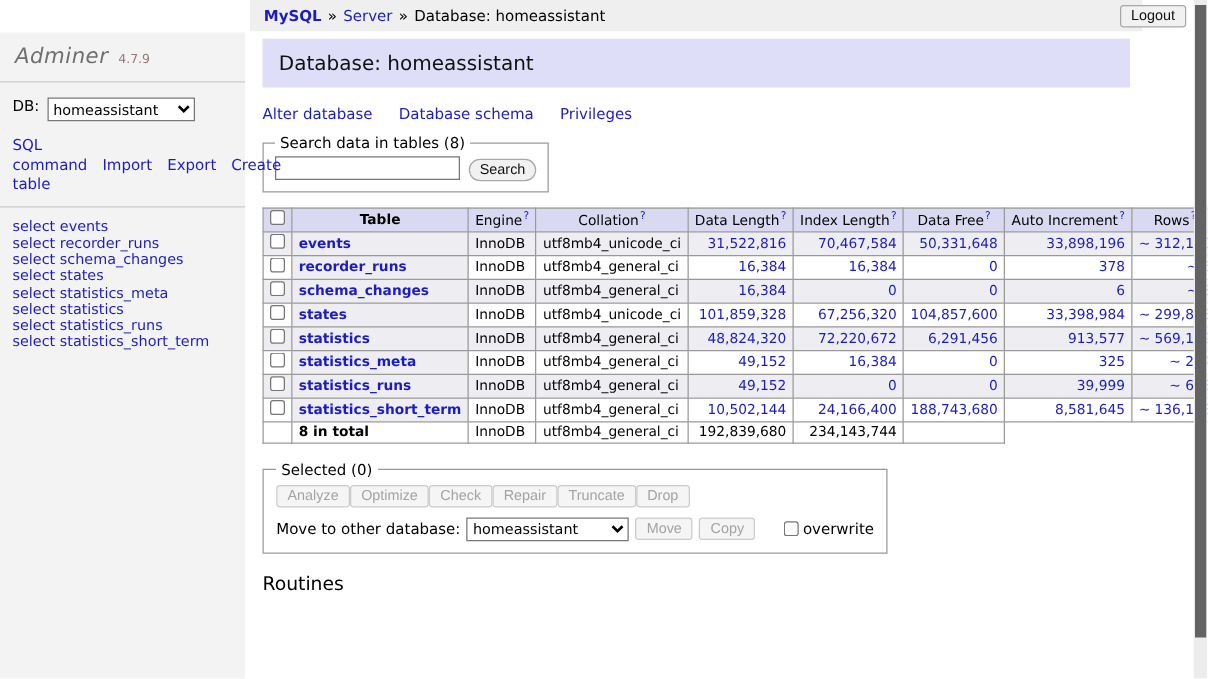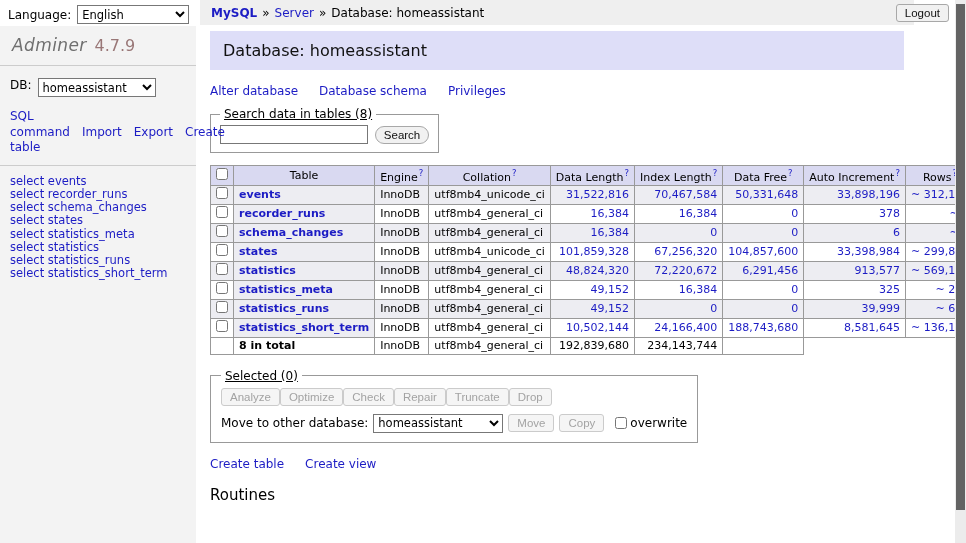--- a/index.html
+++ b/index.html
@@ -19,76 +19,70 @@
 
   button { font-family:Liberation Sans, sans-serif; font-size:11.5px; background:#f1f1f1; border:1px solid #a8a8a8;
            border-radius:3px; padding:2px 8px; color:#111; }
   button:disabled { color:#a3a3a3; background:#f5f5f5; border-color:#cbcbcb; }
 
   
   .sidebar { position:absolute; top:26px; left:0; width:196px; bottom:0; background:#f3f3f3; }
   .logo-block { padding:9px 12px 10px; border-bottom:1px solid #ccc; }
   .logo { display:inline-block; }
   .logo .app { font-style:italic; color:#6f6f6f; font-size:17px; letter-spacing:.4px; }
-  .logo .ver { color:#977; font-size:16px; margin-left:4px; }
+  .logo .ver { color:#977; font-size:10px; margin-left:4px; }
   .db-block { padding:12px 10px 8px; display:flex; align-items:flex-start; gap:6px; }
   .db-block select { width:118px; }
   .actions { padding:4px 26px 9px 10px; border-bottom:1px solid #ccc; line-height:1.3; }
   .actions a { margin-right:12px; }
   .tlist { list-style:none; padding:9px 10px; font-size:11.5px; line-height:1.06; white-space:nowrap; }
   .tlist li { margin-bottom:1px; }
 
   
   .main { margin-left:210px; padding:31px 62px 0 0; }
   h2 { background:#dedef8; font-size:16px; font-weight:400; padding:10px 13px; color:#111; }
   .navlinks { margin-top:14px; }
   .navlinks a { margin-right:21px; }
   h3 { font-size:15px; font-weight:400; margin-top:15px; }
 
   fieldset { border:1px solid #999; display:inline-block; }
-  legend { font-size:12px; padding:0 4px;text-decoration:underline; }
+  legend { font-size:12px; padding:0 4px; }
   .search-fs { margin-top:9px; padding:4px 9px 8px; }
   .search-fs input[type=text] { width:148px; height:19px; border:1px solid #777; font-size:12px; padding:1px 3px; }
   .search-fs button { margin-left:3px;border-radius:10px; }
 
   .tables { border-collapse:collapse; margin-top:12px; font-size:11px; }
   .tables td, .tables th { border:1px solid #999; padding:1.5px 5px; white-space:nowrap; height:15px; }
   .tables thead td, .tables thead th { background:#d9d9f1; text-align:center; font-weight:normal; }
-  .tables thead th { font-weight:normal; }
+  .tables thead th { font-weight:bold; }
   .tables tbody th { background:#ededf2; text-align:left; }
   .tables tr.odd td, .tables tr.odd th { background:#ededf2; }
   .tables a.tbl { font-weight:bold; }
   .tables td.num { text-align:right; }
   .tables td.nb { border:none; background:#fff; }
   .tables th.totname { background:#fff; font-weight:bold; }
   .tables .chk { text-align:center; }
   sup.help { font-size:8.5px; color:#1c1cc4; margin-left:1px; vertical-align:super; }
   input[type=checkbox] { width:12px; height:12px; margin:0; }
 
   .sel-fs { margin-top:14px; padding:5px 10px 9px; }
   .ops { display:flex; gap:0; }
   .move-row { margin-top:8px; display:flex; align-items:center; gap:5px; }
   .move-row select { width:130px; }
-  .move-row label { display:inline-flex; align-items:center; gap:3px; margin-left:6px; }
+  .move-row label { display:inline-flex; align-items:center; gap:3px; margin-left:18px; }
 
   
   .scrollbar { position:absolute; top:0; right:0; width:11px; height:543px; background:#ececec; }
   .scroll-thumb { position:absolute; top:4px; left:1px; width:9px; height:506px; background:#636363; }
 </style>
 </head>
 <body>
 
 <div class="page">
 
-  <div class="lang-row">
-    <span>Language:</span>
-    <select>
-      <option>English</option>
-    </select>
-  </div>
 
   <div class="breadcrumb">
     <a href="#" class="bc-root">MySQL</a>
     <span class="sep">»</span>
     <a href="#">Server</a>
     <span class="sep">»</span>
     <span>Database: homeassistant</span>
   </div>
 
   <button class="logout">Logout</button>
@@ -278,21 +272,20 @@
         </select>
         <button disabled="">Move</button>
         <button disabled="">Copy</button>
         <label>
           <input type="checkbox" style="">
           <span>overwrite</span>
         </label>
       </p>
     </fieldset>
 
-    <p class="navlinks"><a href="#">Create table</a><a href="#">Create view</a></p>
 
     <h3>Routines</h3>
 
     
 
     
   </div>
 
   <div class="scrollbar">
     <div class="scroll-thumb"></div>

